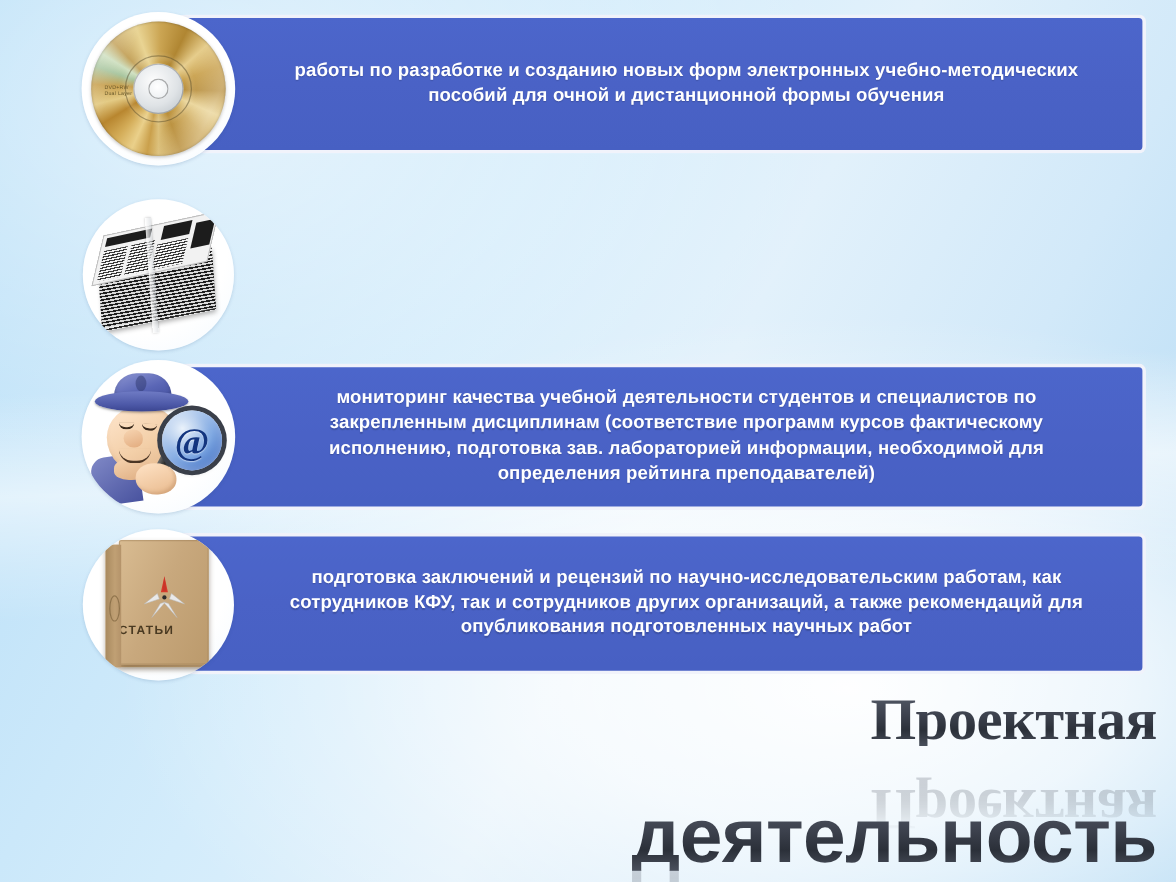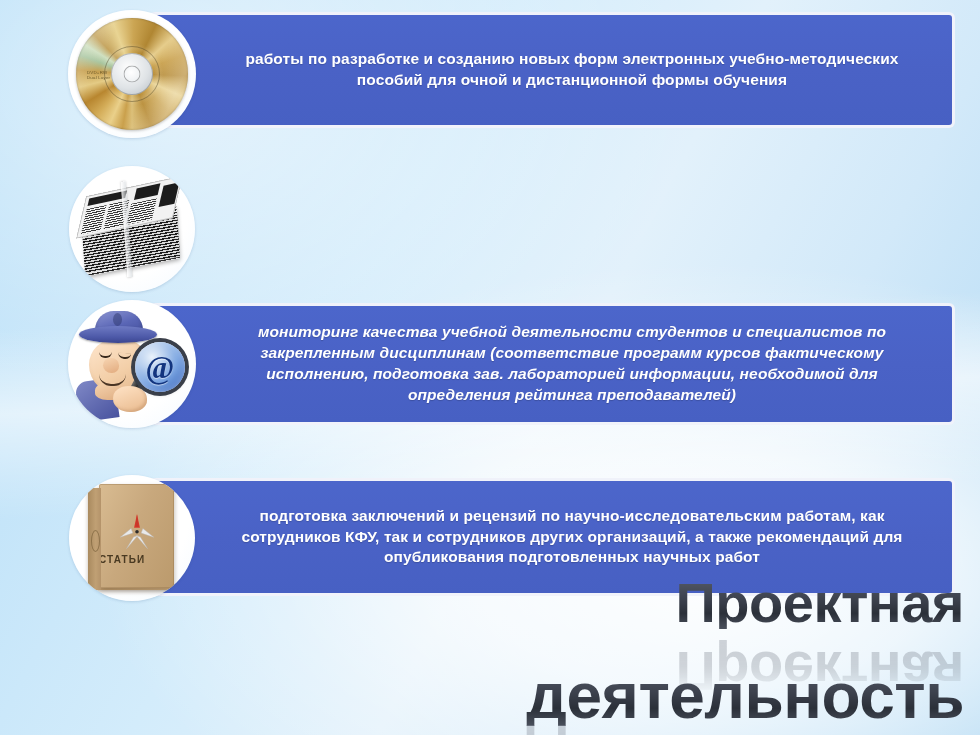--- a/index.html
+++ b/index.html
@@ -107,24 +107,24 @@
   
   #row1 { top: 10px;  height: 120px; }
   #row1 .bar { top: 2px;  height: 116px; align-items: center; }
   #row1 .icon-plate { top: 0px;  width: 128px; height: 128px; left: 8px; }
 
   #row2 { top: 166px; height: 124px; }
   #row2 .bar { top: 3px;  height: 118px; }
   #row2 .icon-plate { top: 0px;  width: 126px; height: 126px; left: 9px; }
 
   #row3 { top: 300px; height: 128px; }
-  #row3 .bar { top: 3px;  height: 122px; font-style: italic; }
+  #row3 .bar { top: 3px;  height: 122px; }
   #row3 .icon-plate { top: 0px;  width: 128px; height: 128px; left: 8px; }
 
-  #row4 { top: 475px; height: 124px; }
+  #row4 { top: 441px; height: 124px; }
   #row4 .bar { top: 3px;  height: 118px; }
   #row4 .icon-plate { top: 0px;  width: 126px; height: 126px; left: 9px; }
 
   
 
   
   .cd {
     position: relative;
     width: 112px;
     height: 112px;
@@ -474,21 +474,21 @@
     -webkit-background-clip: text;
     background-clip: text;
     color: transparent;
     -webkit-text-fill-color: transparent;
     opacity: 0.42;
     -webkit-mask-image: linear-gradient(180deg, rgba(0,0,0,0.0) 6%, rgba(0,0,0,0.55) 48%, rgba(0,0,0,0.95) 100%);
     mask-image: linear-gradient(180deg, rgba(0,0,0,0.0) 6%, rgba(0,0,0,0.55) 48%, rgba(0,0,0,0.95) 100%);
     pointer-events: none;
   }
 
-  #t1 { font-size: 56px; height: 62px; }
+  #t1 { font-size: 49px; height: 62px; font-family: Liberation Serif, serif; }
   #t1 .refl { top: 58px; height: 62px; }
   #t2 { font-size: 64px; height: 62px; margin-top: 28px; }
   #t2 .refl { top: 58px; height: 62px; }
 </style>
 </head>
 <body>
 
 <div id="slide">
 
   <div id="sheen"></div>

